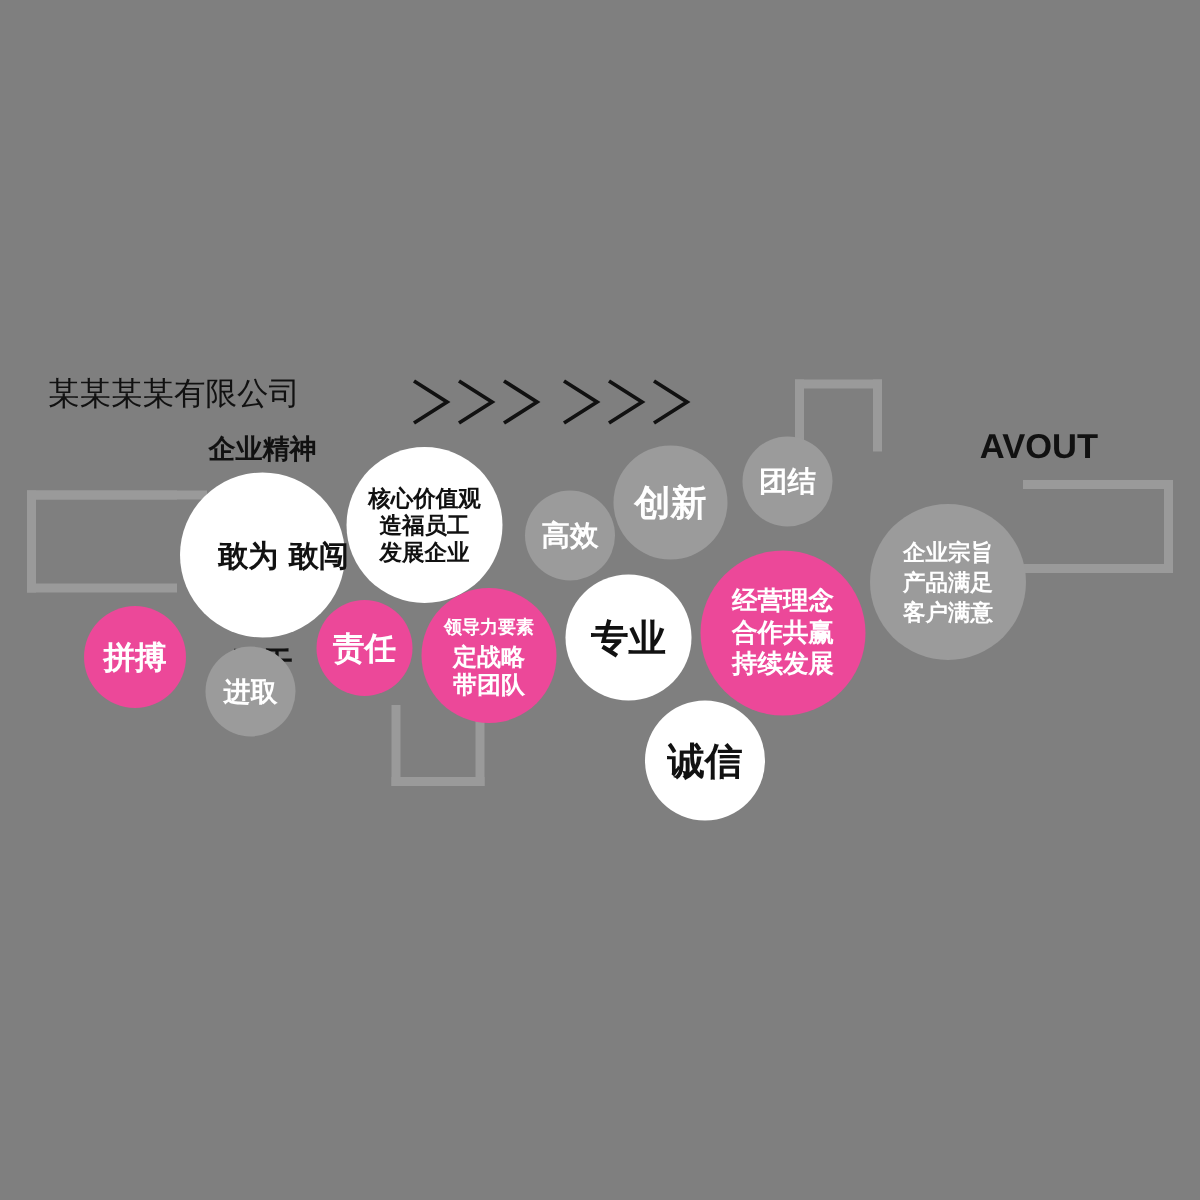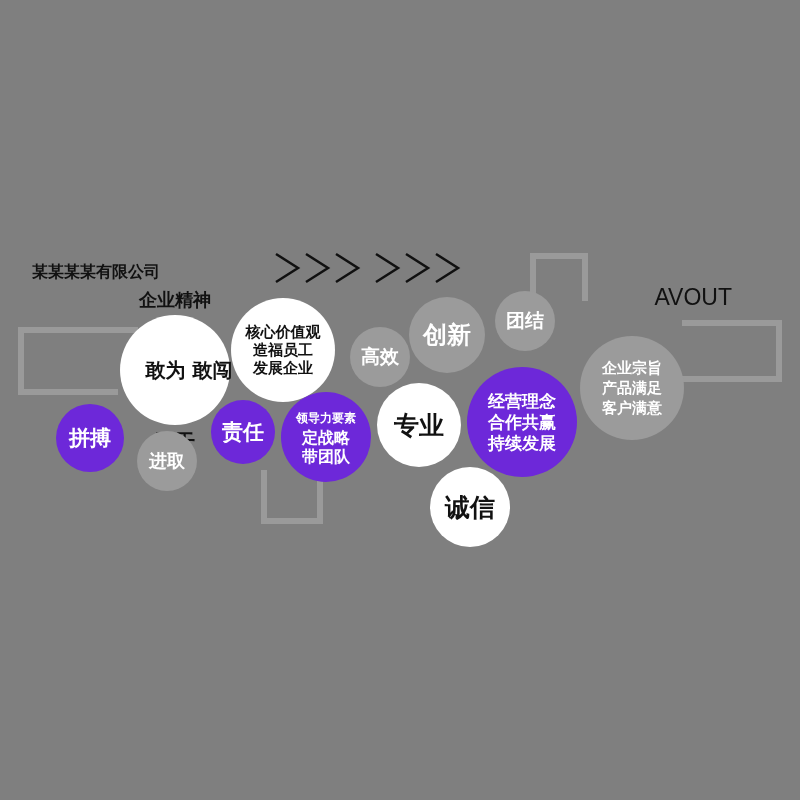--- a/index.html
+++ b/index.html
@@ -3,44 +3,44 @@
   <meta charset="utf-8">
   <style>
     html, body { margin: 0; padding: 0; }
     body {
       width: 800px; height: 800px; overflow: hidden;
       background: #7f7f7f; position: relative;
       font-family: "DejaVu Sans", sans-serif;
     }
     .bracket { position: absolute; border-color: #9a9a9a; border-style: solid; box-sizing: border-box; }
     .title {
-      position: absolute; left: 32px; top: 262px;
-      font-size: 16px; font-weight: bold; color: #111; letter-spacing: 0px;
+      position: absolute; left: 32px; top: 248px;
+      font-size: 21px; font-weight: normal; color: #111; letter-spacing: 0px;
       font-family: "DejaVu Sans", sans-serif;
     }
     .arrows {
       position: absolute; left: 272px; top: 248px;
       display: flex; gap: 0px;
     }
     .arrow-group { display: flex; }
     .arrow-group + .arrow-group { margin-left: 10px; }
     .chev { width: 30px; height: 40px; }
     .avout {
       position: absolute; left: 578px; top: 284px; text-align: right;
-      font-family: "Liberation Sans", sans-serif; font-weight: normal;
+      font-family: "Liberation Sans", sans-serif; font-weight: bold;
       color: #111; font-size: 23px; line-height: 26px; width: 156px;
     }
     .circle {
       position: absolute; border-radius: 50%;
       display: flex; flex-direction: column; align-items: center; justify-content: center;
       text-align: center; font-weight: bold; box-sizing: border-box;
       font-family: "DejaVu Sans", sans-serif;
     }
     .circle.white { background: #ffffff; color: #111; }
-    .circle.orange { background: #6d28d9; color: #fff; }
+    .circle.orange { background: #ec4899; color: #fff; }
     .circle.gray { background: #9b9b9b; color: #fff; }
     .circle span { display: block; white-space: nowrap; }
   </style>
 </head>
 <body>
 
 <div class="bracket" style="left:18px; top:327px; width:100px; height:68px; border-width:6px 0 6px 6px;"></div>
 <div class="bracket" style="left:18px; top:327px; width:120px; height:6px; border-width:6px 0 0 0;"></div>
 <div class="bracket" style="left:261px; top:470px; width:62px; height:54px; border-width:0 6px 6px 6px;"></div>
 <div class="bracket" style="left:530px; top:253px; width:58px; height:48px; border-width:6px 6px 0 6px;"></div>

